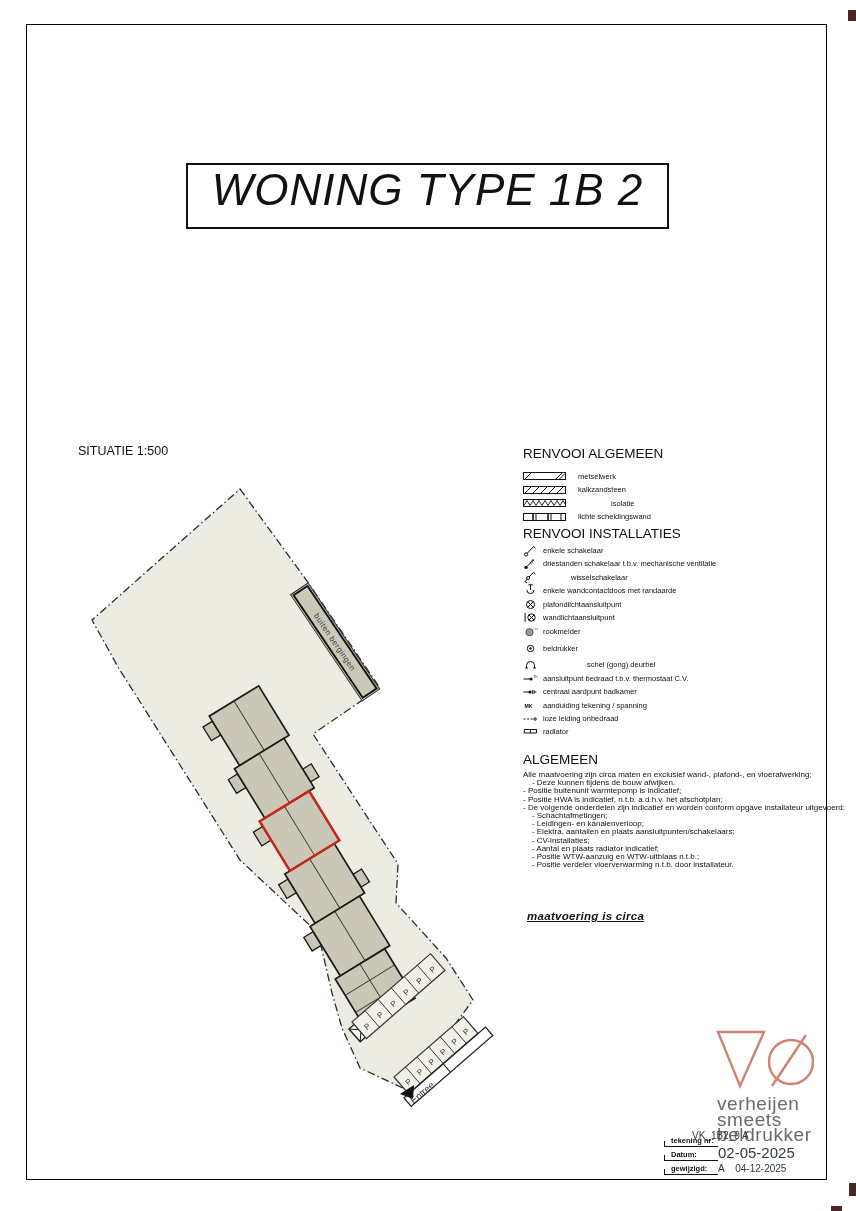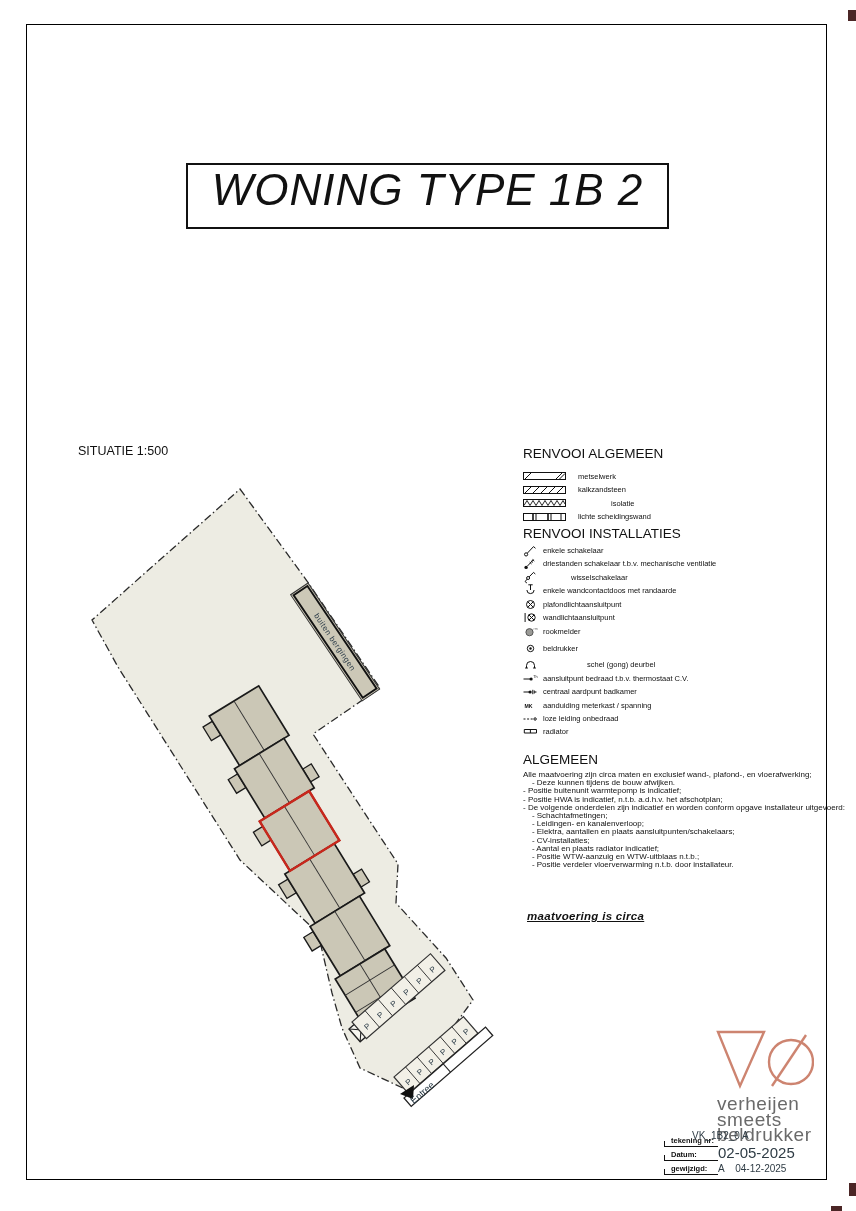--- a/index.html
+++ b/index.html
@@ -268,21 +268,21 @@
       <line x1="9.3" y1="4.8" x2="9.3" y2="9.2" stroke="#111"></line>
         <line x1="10.8" y1="5.5" x2="10.8" y2="8.5" stroke="#111"></line>
         <line x1="12.3" y1="6.2" x2="12.3" y2="7.8" stroke="#111"></line>
     </svg>
     <span class="inst-lbl">centraal aardpunt badkamer</span>
   </div>
   <div class="abs inst-row" style="top:698.5px;">
     <svg class="inst-ico" viewBox="0 0 14 13">
       <text x="1" y="9" font-size="5.2" font-weight="bold" fill="#111">MK</text>
     </svg>
-    <span class="inst-lbl">aanduiding meterkast / spanning</span>
+    <span class="inst-lbl">aanduiding tekening / spanning</span>
   </div>
   <div class="abs inst-row" style="top:711.5px;">
     <svg class="inst-ico" viewBox="0 0 14 13">
       <line x1="0" y1="7" x2="10" y2="7" stroke="#111" stroke-dasharray="2 1.6"></line>
         <circle cx="11.6" cy="7" r="1.2" fill="none" stroke="#111"></circle>
     </svg>
     <span class="inst-lbl">loze leiding onbedraad</span>
   </div>
   <div class="abs inst-row" style="top:725px;">
     <svg class="inst-ico" viewBox="0 0 14 13">

